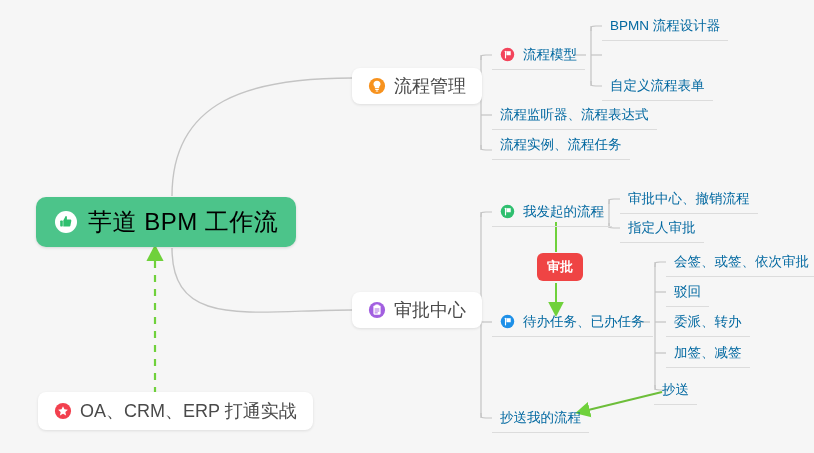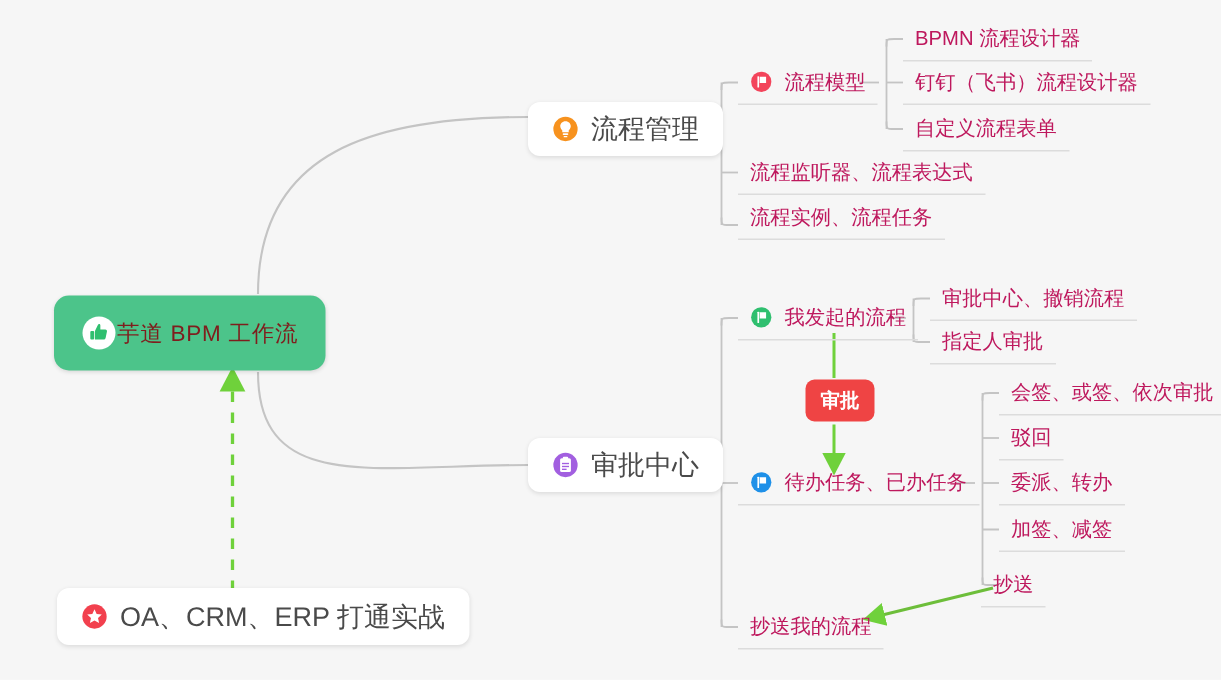--- a/index.html
+++ b/index.html
@@ -37,23 +37,24 @@
 
   
   .root {
     background: #4CC48A;
     border-radius: 10px;
     padding: 0 18px;
     height: 50px;
     box-shadow: 0 1px 3px rgba(0,0,0,0.13);
   }
   .root .label {
-    color: #7f1d1d;
-    font-size: 15px;
+    color: #000000;
+    font-size: 24px;
     letter-spacing: 0.5px;
+    margin-left: 10px;
   }
 
   
   .branch {
     background: #ffffff;
     border-radius: 8px;
     padding: 0 16px;
     height: 36px;
     box-shadow: 0 1px 3px rgba(0,0,0,0.10);
   }
@@ -64,21 +65,21 @@
   }
 
   
   .leaf {
     height: 30px;
     padding: 0 8px 0 8px;
     border-bottom: 1px solid #dcdcdc;
     align-items: center;
   }
   .leaf .label {
-    color: #be185d;
+    color: #0369a1;
     font-size: 13.5px;
   }
   .leaf .label.has-icon {
     margin-left: 8px;
   }
 
   
   .tag {
     background: #ef4444;
     border-radius: 6px;
@@ -196,23 +197,20 @@
         <rect x="6.6" y="5" width="1.5" height="10.2" rx="0.6" fill="#ffffff"></rect>
         <path d="M8.6 5.6 L14.3 5.6 L14.3 11 L8.6 11 Z" fill="#ffffff"></path>
       </svg>
     </span>
     <span class="label has-icon">流程模型</span>
   </div>
 
   <div class="node leaf" style="left:602px; top:11px;">
     <span class="label">BPMN 流程设计器</span>
   </div>
-  <div class="node leaf" style="left:602px; top:40px;">
-    <span class="label">钉钉（飞书）流程设计器</span>
-  </div>
   <div class="node leaf" style="left:602px; top:71px;">
     <span class="label">自定义流程表单</span>
   </div>
 
   <div class="node leaf" style="left:492px; top:100px;">
     <span class="label">流程监听器、流程表达式</span>
   </div>
   <div class="node leaf" style="left:492px; top:130px;">
     <span class="label">流程实例、流程任务</span>
   </div>

